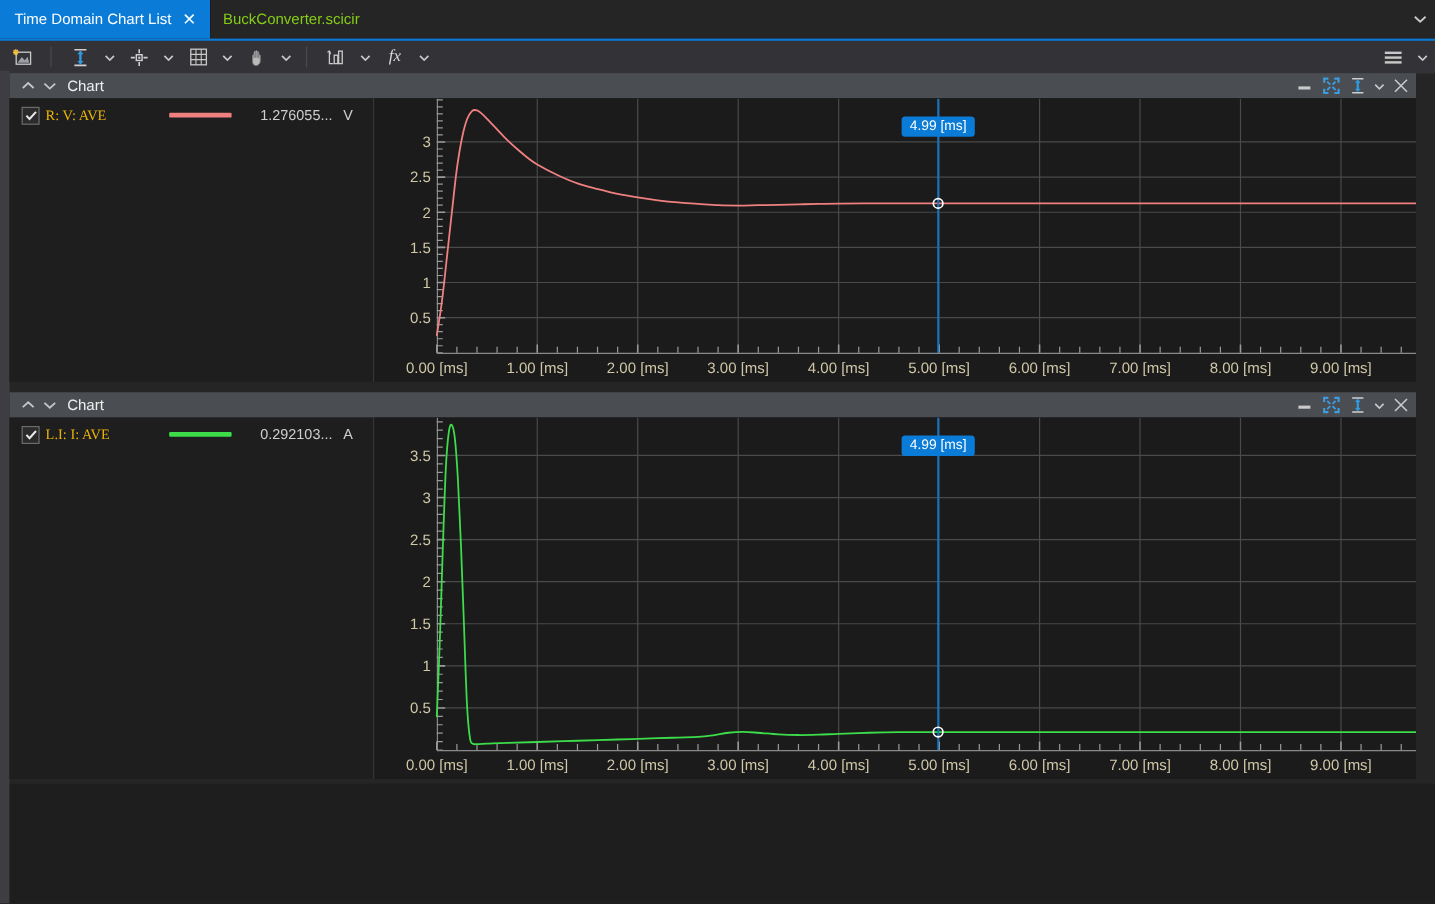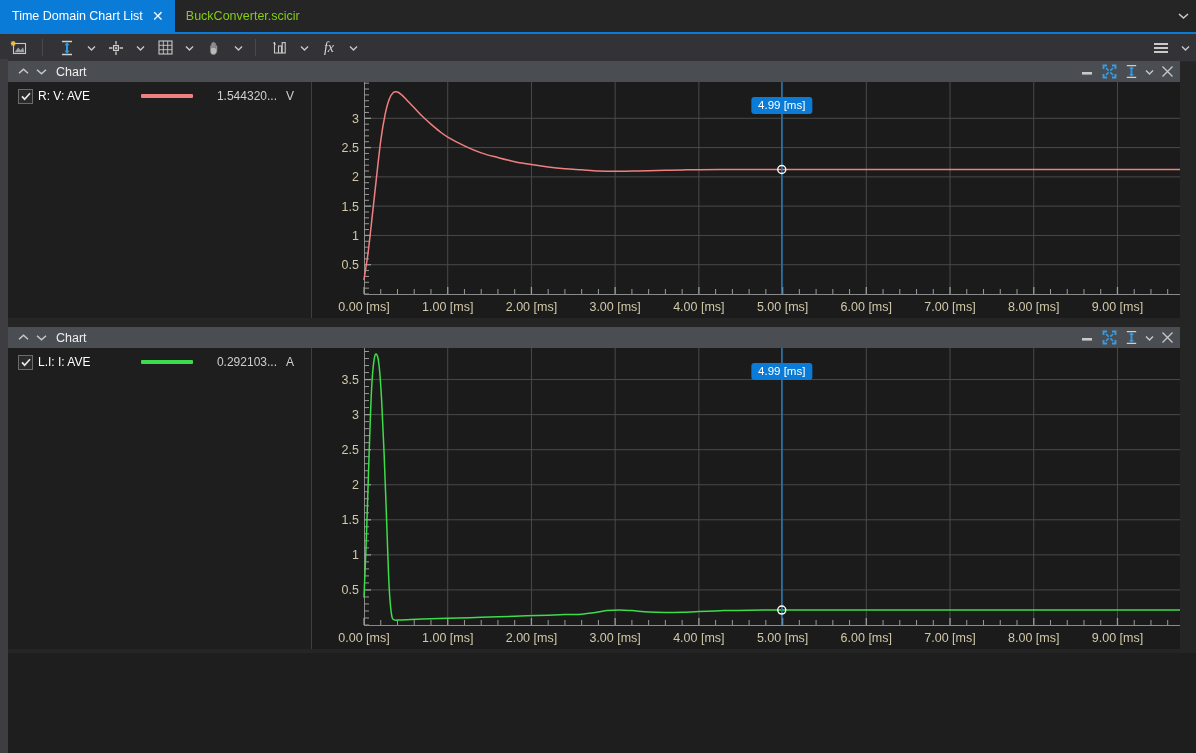--- a/index.html
+++ b/index.html
@@ -99,21 +99,21 @@
     height:20px;padding:4px 8px 0 10px;
     font-size:12px;
   }
   .lg-check{
     width:13px;height:13px;flex:0 0 13px;
     background:#2b2b2b;border:1px solid #6b6b6b;
     display:flex;align-items:center;justify-content:center;
     margin-right:5px;
   }
   .lg-check svg{display:block;}
-  .lg-name{color:#ffffff;white-space:nowrap;}
+  .lg-name{color:#eab308;white-space:nowrap;font-family:Liberation Serif, serif;}
   .lg-swatch{width:52px;height:4px;border-radius:1px;margin-left:auto;}
   .lg-value{width:78px;text-align:right;color:#cfcfcf;font-size:12px;margin-left:6px;}
   .lg-unit{width:26px;text-align:center;color:#cfcfcf;font-size:12px;}
 
   
   .plot-wrap{position:relative;flex:1;background:#1b1b1b;overflow:hidden;}
   .plot-svg{display:block;}
 
   .cursor-badge{
     position:absolute;
@@ -307,21 +307,21 @@
     <div class="panel-body" style="height:236px;">
       <div class="legend-pane">
         <div class="legend-row">
           <span class="lg-check">
             <svg width="10" height="9" viewBox="0 0 10 9">
                 <path d="M1 4.4 L3.6 7.2 L9 1.2" stroke="#e8e8e8" stroke-width="1.7" fill="none"></path>
               </svg>
           </span>
           <span class="lg-name">R: V: AVE</span>
           <span class="lg-swatch" style="background:#f08080;"></span>
-          <span class="lg-value">1.544320...</span>
+          <span class="lg-value">1.276055...</span>
           <span class="lg-unit">V</span>
         </div>
       </div>
 
       <div class="plot-wrap">
         <svg class="plot-svg" id="plot-0" width="885" height="236" viewBox="0 0 885 236">
             <rect x="0" y="0" width="885" height="236" fill="#1b1b1b"></rect>
             <line x1="135.71859296482413" y1="0" x2="135.71859296482413" y2="212" stroke="#4a4a4a" stroke-width="1"></line>
             <line x1="219.43718592964825" y1="0" x2="219.43718592964825" y2="212" stroke="#4a4a4a" stroke-width="1"></line>
             <line x1="303.1557788944724" y1="0" x2="303.1557788944724" y2="212" stroke="#4a4a4a" stroke-width="1"></line>

